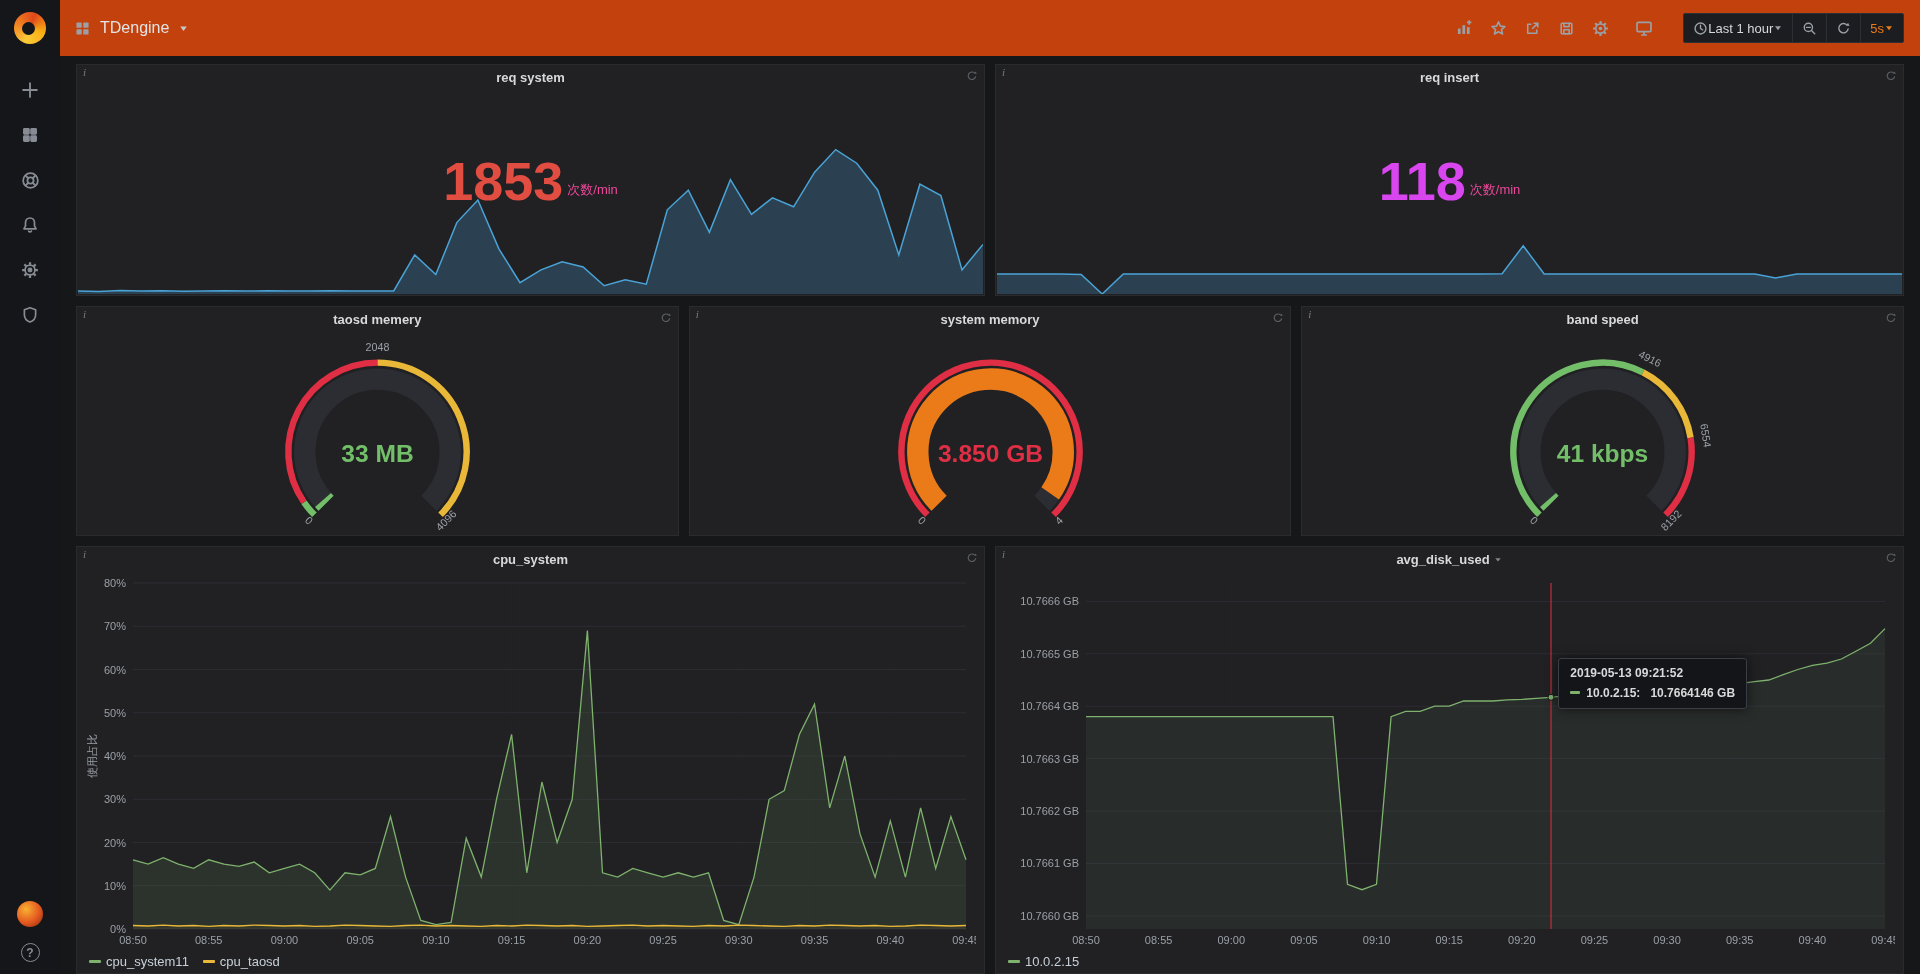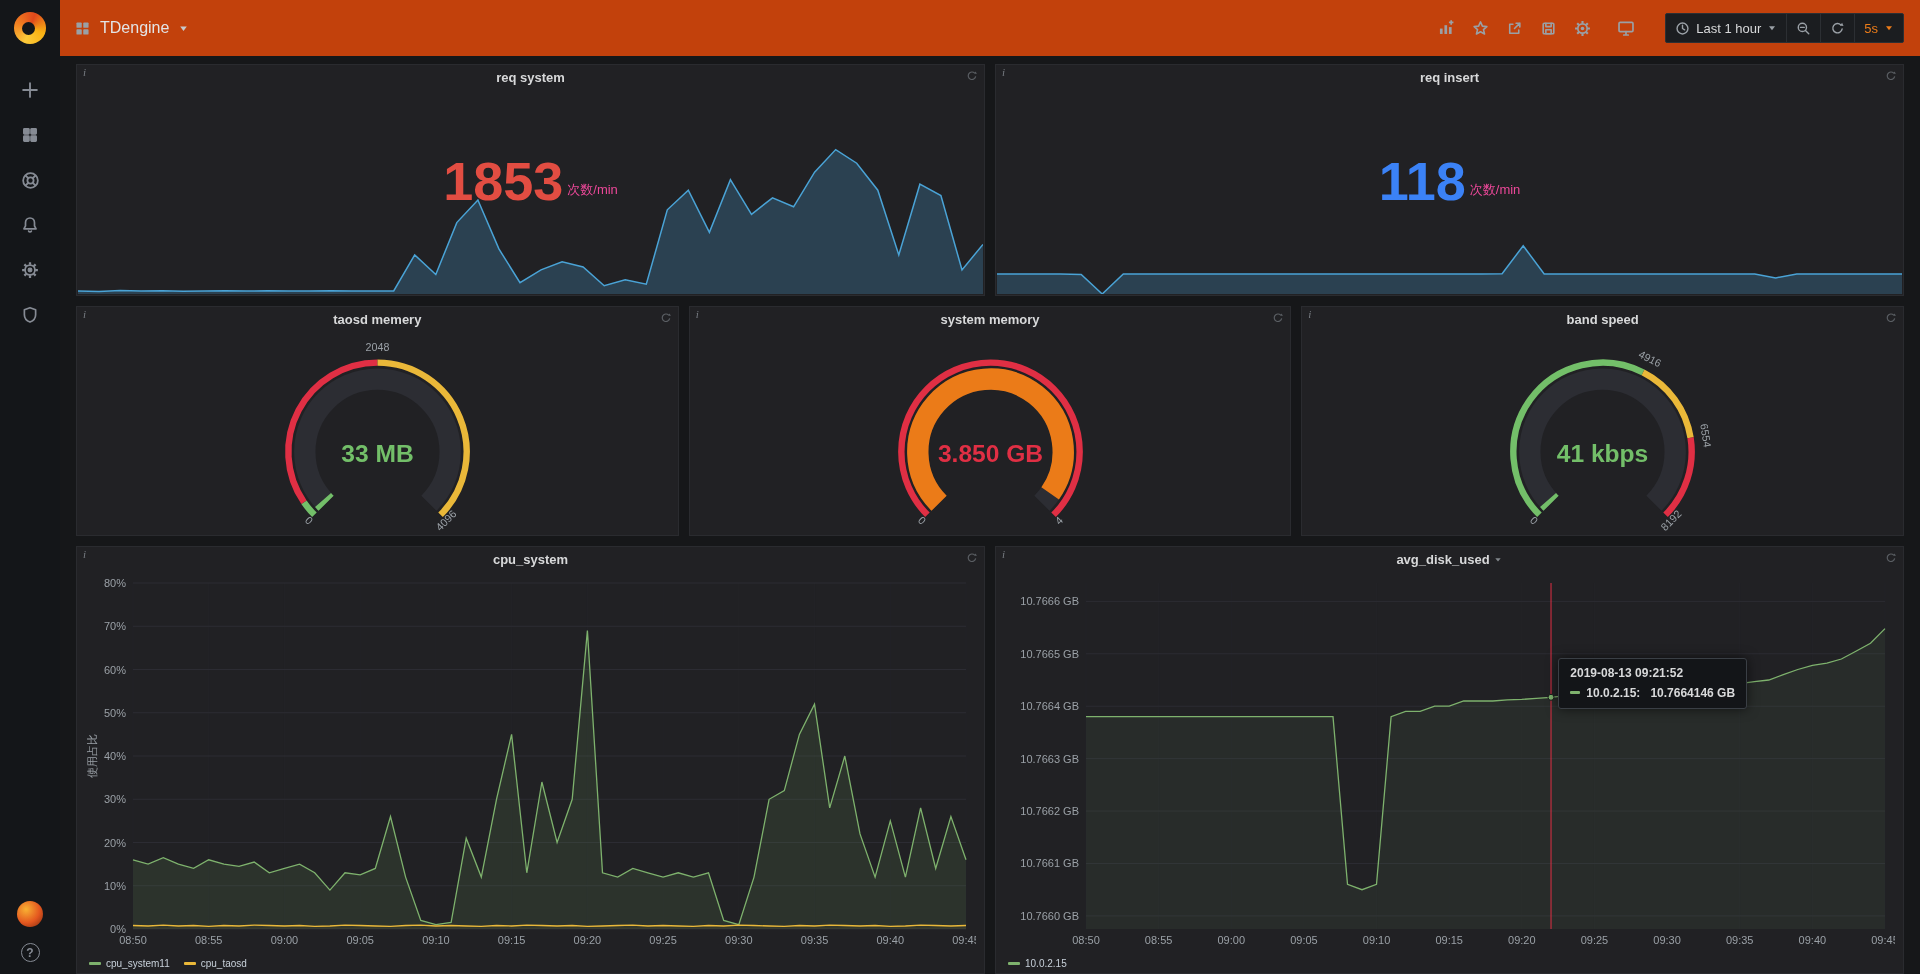--- a/index.html
+++ b/index.html
@@ -31,21 +31,21 @@
     display:flex; align-items:center; justify-content:space-between; padding:0 16px 0 14px; z-index:9; }
   .nav-left { display:flex; align-items:center; gap:9px; }
   .dash-title { font-size:16px; color:#e3e4e6; cursor:pointer; }
   .nav-right { display:flex; align-items:center; gap:4px; }
   .nav-btn { background:none; border:none; width:30px; height:28px; display:flex;
     align-items:center; justify-content:center; cursor:pointer; }
   .nav-btn.sep { margin:0 10px; }
   .picker-group { display:flex; align-items:stretch; border:1px solid #2c2f33; border-radius:2px;
     background:#1b1d20; margin-left:10px; height:30px; }
   .picker-btn { background:none; border:none; border-left:1px solid #2c2f33; display:flex;
-    align-items:center; gap:6px; padding:0 9px; cursor:pointer; color:#d8d9da; font-size:13px;
+    align-items:center; padding:0 9px; cursor:pointer; color:#d8d9da; font-size:13px;
     font-family:inherit; }
   .picker-btn:first-child { border-left:none; }
   .accent { color:#eb7b18; font-size:13px; }
 
   
   .dashboard { position:absolute; left:60px; top:56px; right:0; bottom:0;
     display:grid; grid-template-columns:repeat(6,1fr); grid-template-rows:232px 230px 1fr;
     gap:10px; padding:8px 16px 0 16px; }
   .panel { position:relative; background:#212124; border:1px solid #2a2b2f; overflow:hidden; }
   .p-req-select{grid-column:1/4;grid-row:1} .p-req-insert{grid-column:4/7;grid-row:1}
@@ -62,21 +62,21 @@
   .stat-body { position:absolute; inset:26px 1px 1px 1px; }
   .spark { position:absolute; inset:0; }
   .stat-overlay { position:absolute; inset:0; display:flex; align-items:center; justify-content:center;
     transform:translateY(-12px); z-index:2; }
   .stat-num { font-size:54px; font-weight:bold; line-height:1; }
   .stat-unit { font-size:13px; color:#ec4899; margin-left:4px; align-self:center; margin-top:18px; }
 
   .gauge-body { position:absolute; inset:26px 8px 4px 8px; }
 
   .graph-body { position:absolute; inset:28px 8px 26px 8px; }
-  .legend { position:absolute; left:12px; bottom:4px; display:flex; gap:14px; font-size:10px;
+  .legend { position:absolute; left:12px; bottom:4px; display:flex; gap:14px; font-size:13px;
     color:#c7d0d9; z-index:3; }
   .legend-item { display:flex; align-items:center; gap:5px; cursor:pointer; }
   .legend-swatch { display:inline-block; width:12px; height:3px; border-radius:1px; }
 
   .graph-tooltip { position:absolute; left:62%; top:26%; background:#131518; border:1px solid #3a3f45;
     border-radius:3px; padding:7px 11px 8px 11px; font-size:12px; z-index:6; box-shadow:0 0 12px rgba(0,0,0,.6); }
   .tt-time { font-weight:bold; color:#d8d9da; margin-bottom:6px; }
   .tt-row { display:flex; align-items:center; gap:6px; white-space:nowrap; }
   .tt-swatch { display:inline-block; width:10px; height:3px; border-radius:1px; background:#7eb26d; }
   .tt-series { font-weight:bold; }
@@ -308,21 +308,21 @@
           </svg>
         </span>
       <div class="stat-body">
         <div class="spark">
             <svg width="905" height="203">
     <path d="M0.0 183.0 L 21.0 183.0 L 42.1 183.0 L 63.1 183.0 L 84.2 183.4 L 105.2 203.0 L 126.3 183.0 L 147.3 183.0 L 168.4 183.0 L 189.4 183.0 L 210.5 183.0 L 231.5 183.0 L 252.6 183.0 L 273.6 183.0 L 294.7 183.0 L 315.7 183.0 L 336.7 183.0 L 357.8 183.0 L 378.8 183.0 L 399.9 183.0 L 420.9 183.0 L 442.0 183.0 L 463.0 183.0 L 484.1 183.0 L 505.1 182.7 L 526.2 154.8 L 547.2 183.0 L 568.3 183.0 L 589.3 183.0 L 610.3 183.0 L 631.4 183.0 L 652.4 183.0 L 673.5 183.0 L 694.5 183.0 L 715.6 183.0 L 736.6 183.0 L 757.7 183.0 L 778.7 186.9 L 799.8 183.0 L 820.8 183.0 L 841.9 183.0 L 862.9 183.0 L 884.0 183.0 L 905.0 183.0 L 905 203 L 0 203 Z" fill="rgba(74,163,214,0.25)"></path>
     <path d="M0.0 183.0 L 21.0 183.0 L 42.1 183.0 L 63.1 183.0 L 84.2 183.4 L 105.2 203.0 L 126.3 183.0 L 147.3 183.0 L 168.4 183.0 L 189.4 183.0 L 210.5 183.0 L 231.5 183.0 L 252.6 183.0 L 273.6 183.0 L 294.7 183.0 L 315.7 183.0 L 336.7 183.0 L 357.8 183.0 L 378.8 183.0 L 399.9 183.0 L 420.9 183.0 L 442.0 183.0 L 463.0 183.0 L 484.1 183.0 L 505.1 182.7 L 526.2 154.8 L 547.2 183.0 L 568.3 183.0 L 589.3 183.0 L 610.3 183.0 L 631.4 183.0 L 652.4 183.0 L 673.5 183.0 L 694.5 183.0 L 715.6 183.0 L 736.6 183.0 L 757.7 183.0 L 778.7 186.9 L 799.8 183.0 L 820.8 183.0 L 841.9 183.0 L 862.9 183.0 L 884.0 183.0 L 905.0 183.0" fill="none" stroke="#4aa3d6" stroke-width="1.5"></path>
             </svg>
           </div>
         <div class="stat-overlay">
-          <span class="stat-num" style="color: #3b82f6;">118</span>
+          <span class="stat-num" style="color: #d946ef;">118</span>
           <span class="stat-unit">次数/min</span>
         </div>
       </div>
     </section>
 
     <section class="panel p-taosd">
       <span class="corner-info">i</span>
       <div class="panel-title">taosd memery</div>
       <span class="spinner">
           <svg width="12" height="12" viewBox="0 0 16 16">
@@ -510,21 +510,21 @@
             <text x="75" y="82.77272727266381" fill="#9aa0a6" font-size="11" text-anchor="end">10.7665 GB</text>
             <line x1="82" y1="26.348484848675298" x2="881" y2="26.348484848675298" stroke="#2c2c33"></line>
             <text x="75" y="30.348484848675298" fill="#9aa0a6" font-size="11" text-anchor="end">10.7666 GB</text>
             <path d="M82.0 141.7 L 96.5 141.7 L 111.1 141.7 L 125.6 141.7 L 140.1 141.7 L 154.6 141.7 L 169.2 141.7 L 183.7 141.7 L 198.2 141.7 L 212.7 141.7 L 227.3 141.7 L 241.8 141.7 L 256.3 141.7 L 270.9 141.7 L 285.4 141.7 L 299.9 141.7 L 314.4 141.7 L 329.0 141.7 L 343.5 309.4 L 358.0 314.7 L 372.5 309.4 L 387.1 141.7 L 401.6 136.4 L 416.1 136.4 L 430.7 131.2 L 445.2 131.2 L 459.7 126.0 L 474.2 126.0 L 488.8 126.0 L 503.3 124.9 L 517.8 124.4 L 532.3 123.3 L 546.9 122.3 L 561.4 120.7 L 575.9 120.7 L 590.5 119.7 L 605.0 118.1 L 619.5 118.1 L 634.0 116.5 L 648.6 115.5 L 663.1 115.5 L 677.6 113.9 L 692.1 112.8 L 706.7 111.3 L 721.2 110.2 L 735.7 108.7 L 750.3 106.6 L 764.8 105.0 L 779.3 99.7 L 793.8 94.5 L 808.4 90.3 L 822.9 88.2 L 837.4 84.0 L 851.9 76.2 L 866.5 68.3 L 881.0 53.6 L 881 354 L 82 354 Z" fill="rgba(126,178,109,0.08)"></path>
             <path d="M82.0 141.7 L 96.5 141.7 L 111.1 141.7 L 125.6 141.7 L 140.1 141.7 L 154.6 141.7 L 169.2 141.7 L 183.7 141.7 L 198.2 141.7 L 212.7 141.7 L 227.3 141.7 L 241.8 141.7 L 256.3 141.7 L 270.9 141.7 L 285.4 141.7 L 299.9 141.7 L 314.4 141.7 L 329.0 141.7 L 343.5 309.4 L 358.0 314.7 L 372.5 309.4 L 387.1 141.7 L 401.6 136.4 L 416.1 136.4 L 430.7 131.2 L 445.2 131.2 L 459.7 126.0 L 474.2 126.0 L 488.8 126.0 L 503.3 124.9 L 517.8 124.4 L 532.3 123.3 L 546.9 122.3 L 561.4 120.7 L 575.9 120.7 L 590.5 119.7 L 605.0 118.1 L 619.5 118.1 L 634.0 116.5 L 648.6 115.5 L 663.1 115.5 L 677.6 113.9 L 692.1 112.8 L 706.7 111.3 L 721.2 110.2 L 735.7 108.7 L 750.3 106.6 L 764.8 105.0 L 779.3 99.7 L 793.8 94.5 L 808.4 90.3 L 822.9 88.2 L 837.4 84.0 L 851.9 76.2 L 866.5 68.3 L 881.0 53.6" fill="none" stroke="#7eb26d" stroke-width="1.3"></path>
             <line x1="547.018" y1="8" x2="547.018" y2="354" stroke="#e02f44" stroke-width="1"></line>
             <circle cx="547.018" cy="122.28484848470455" r="3" fill="#7eb26d" stroke="#161719" stroke-width="1"></circle>
           </svg>
         </div>
       <div class="graph-tooltip">
-        <div class="tt-time">2019-08-13 09:21:52</div>
+        <div class="tt-time">2019-05-13 09:21:52</div>
         <div class="tt-row">
           <span class="tt-swatch"></span>
           <span class="tt-series">10.0.2.15:</span>
           <span class="tt-val">10.7664146 GB</span>
         </div>
       </div>
       <div class="legend">
           <span class="legend-item"><span class="legend-swatch" style="background:#7eb26d"></span>10.0.2.15</span>
         </div>
     </section>

